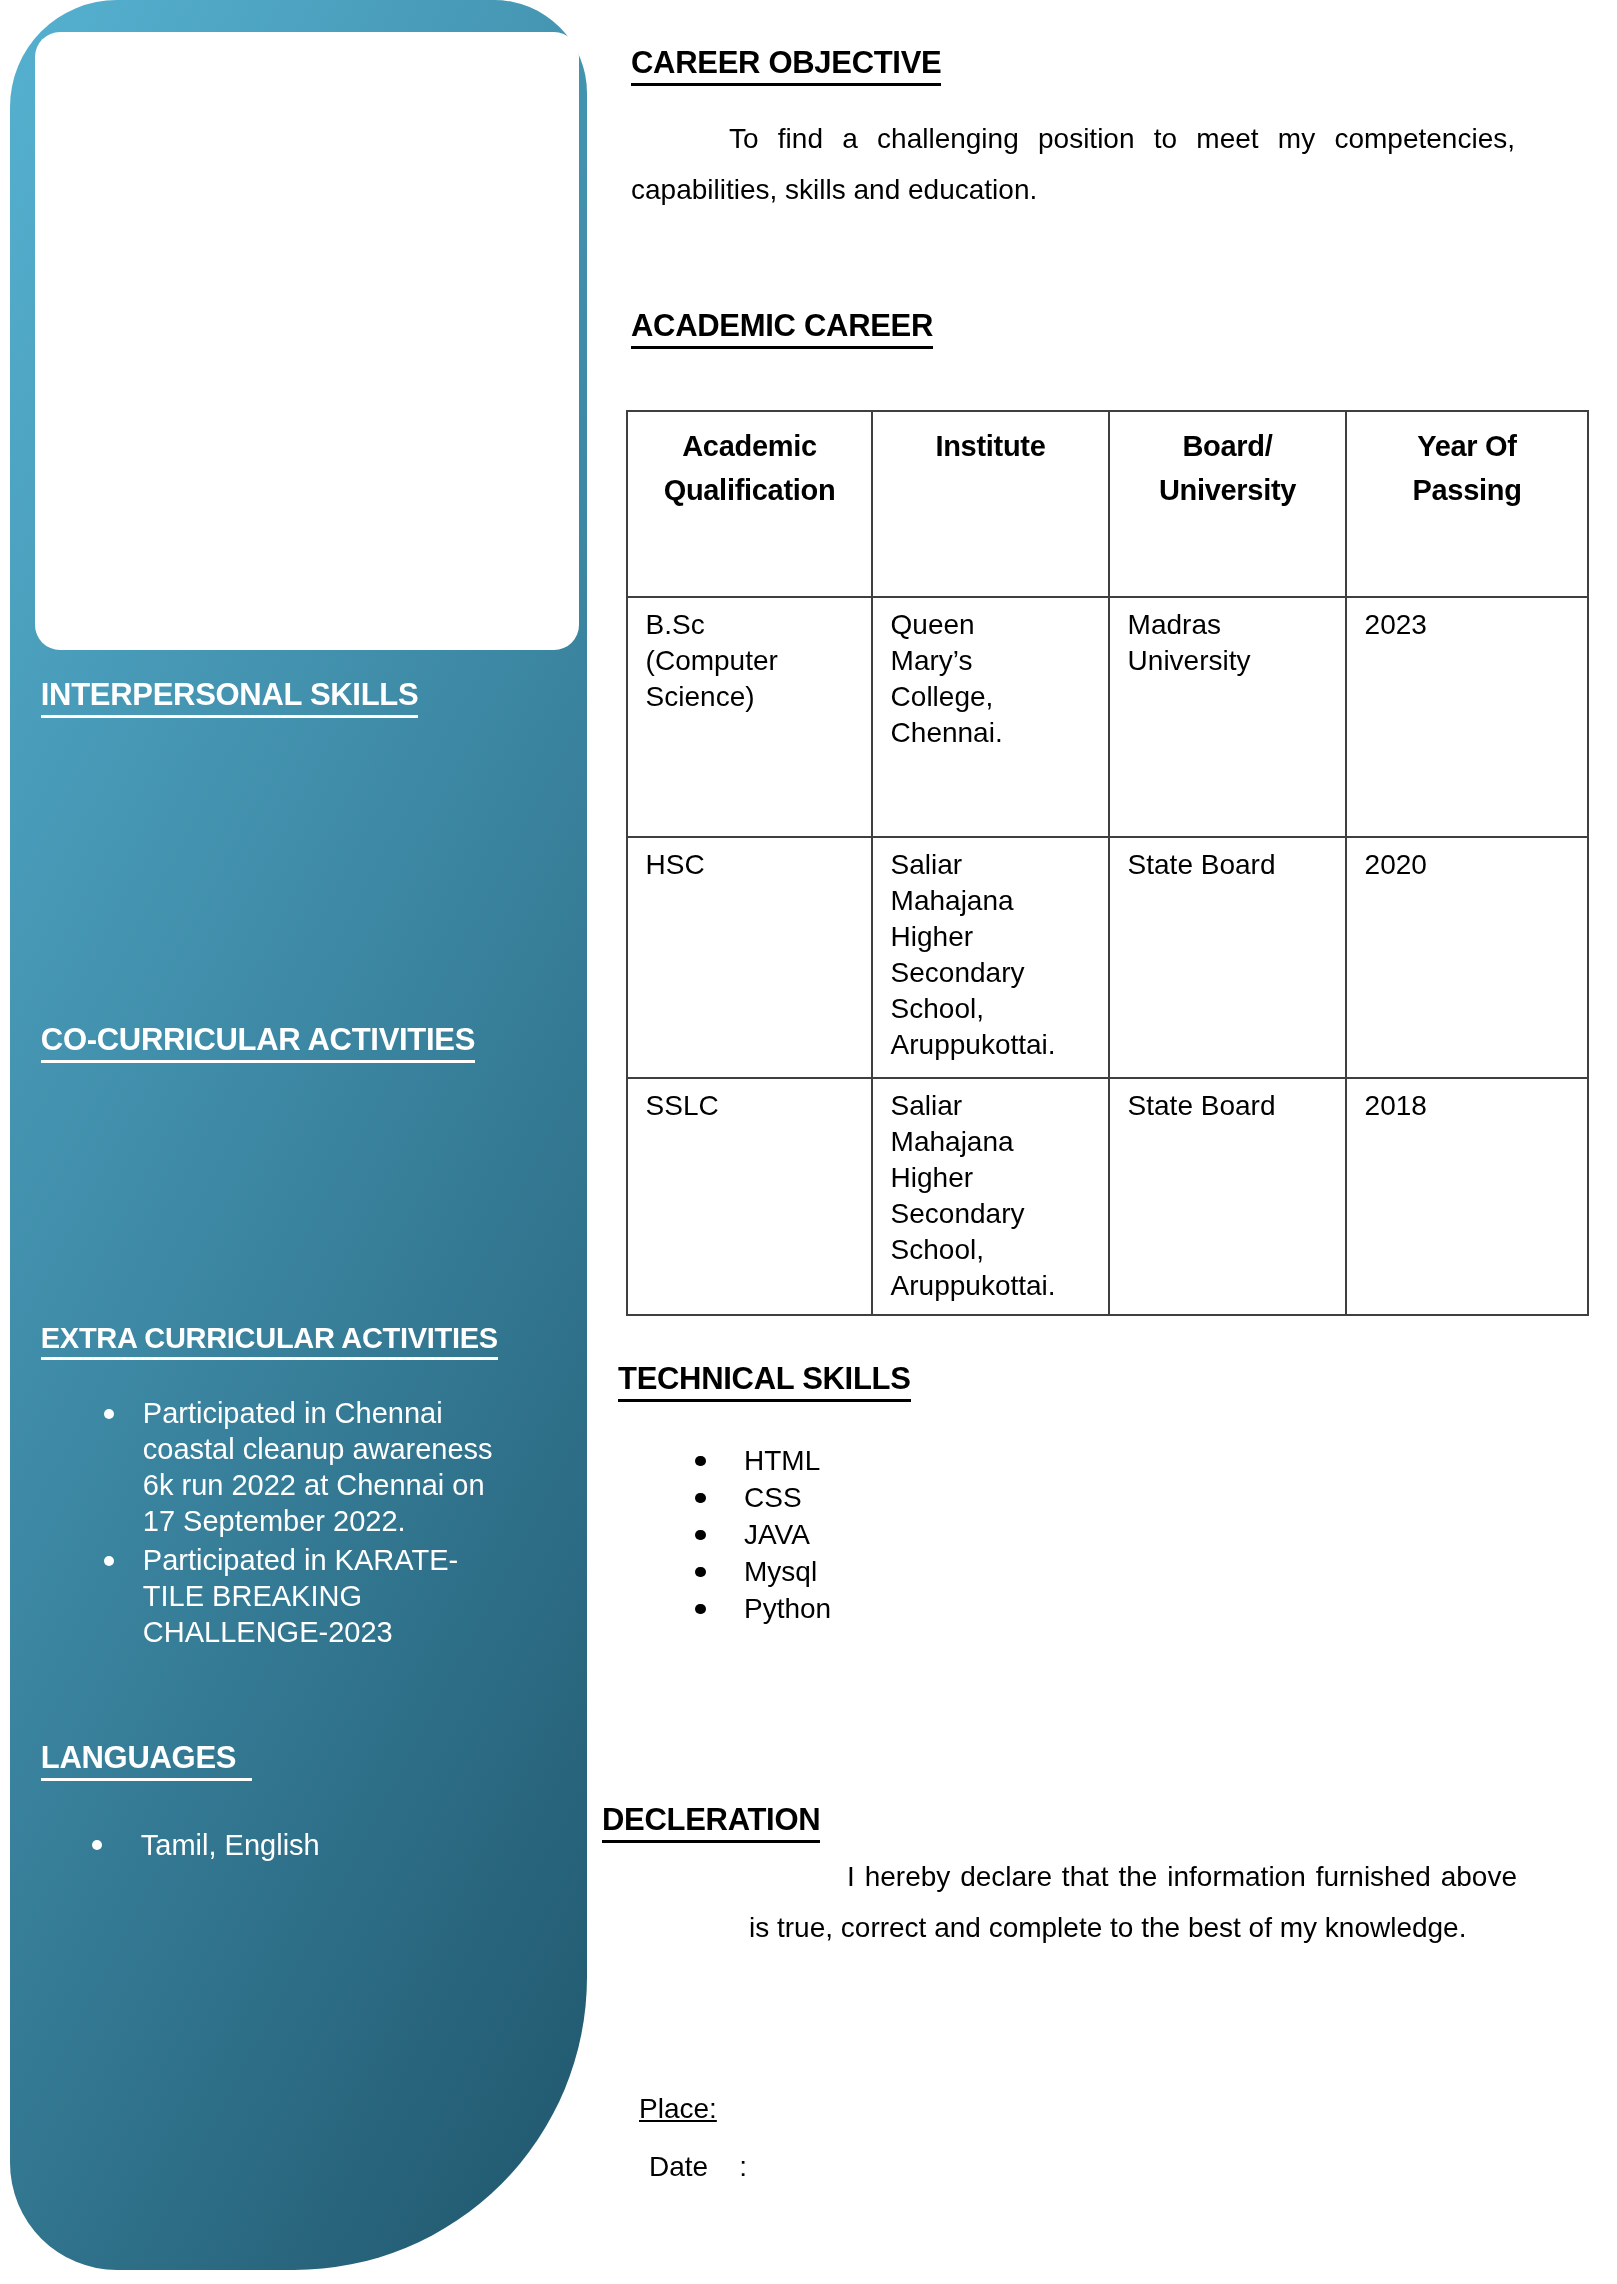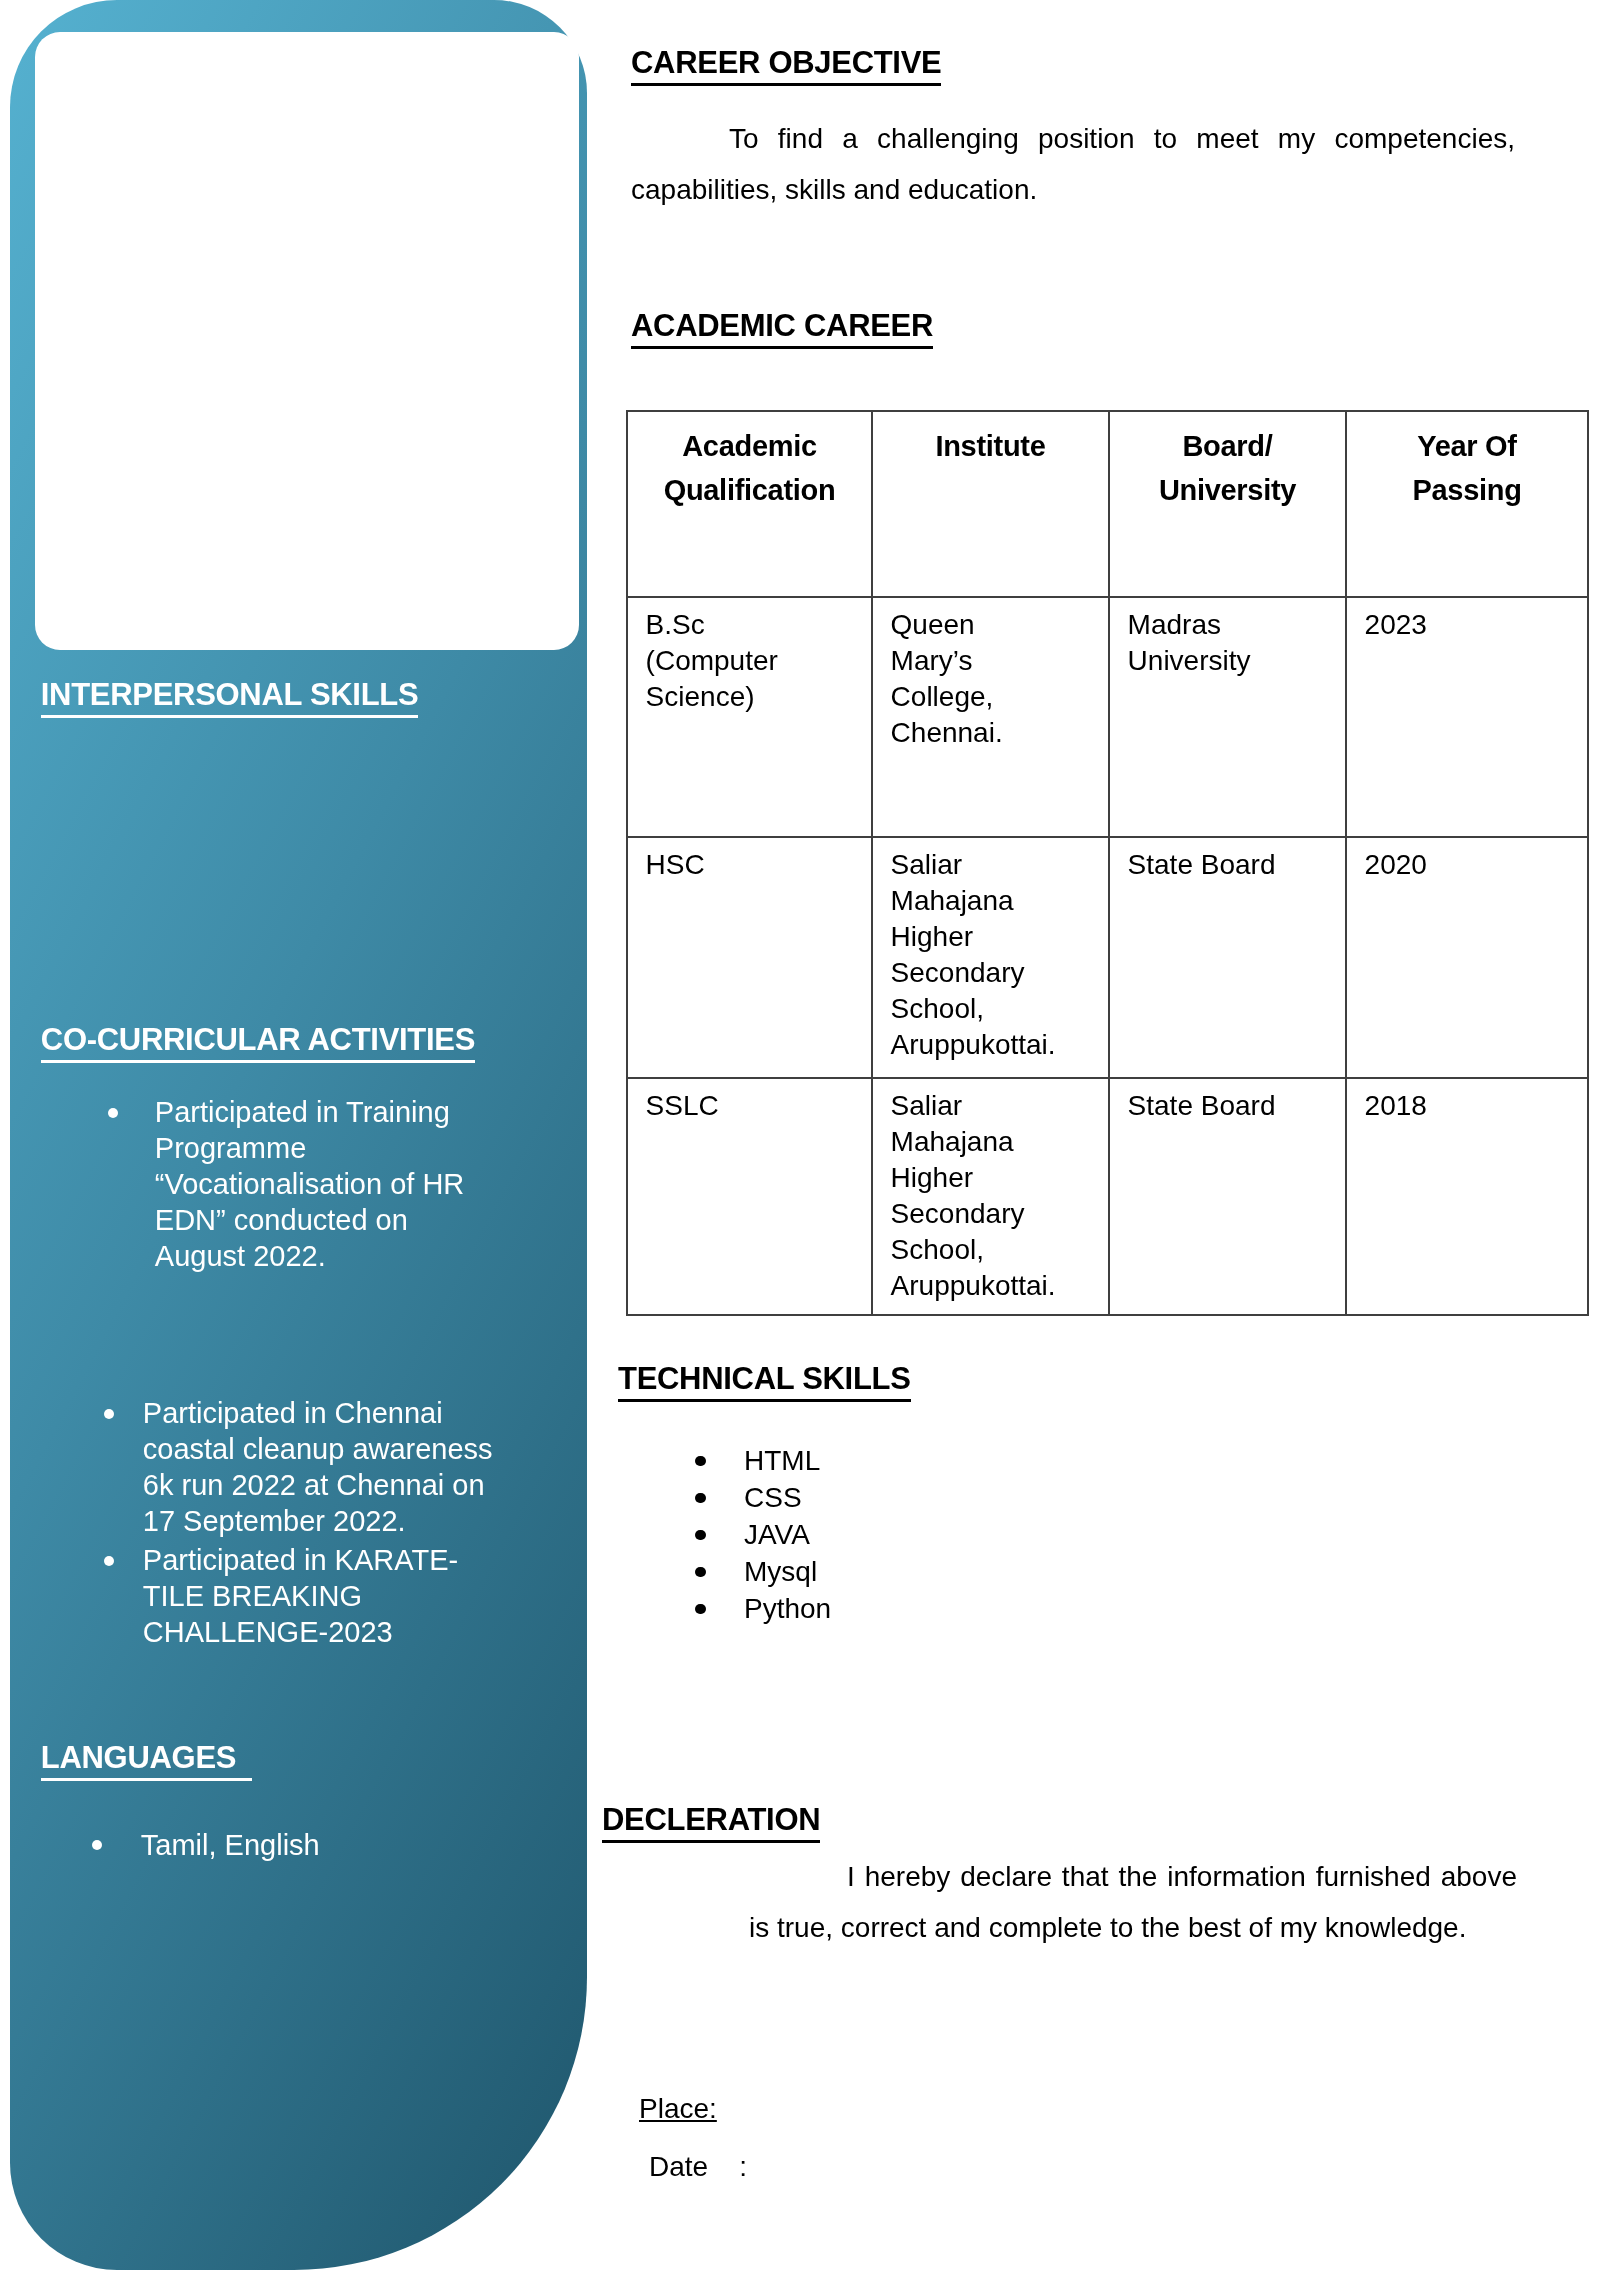--- a/index.html
+++ b/index.html
@@ -156,28 +156,24 @@
   <aside class="sidebar">
     <div class="photo-box"></div>
 
     <div class="abs sb-title" style="left:31px; top:677px;">
       <span class="u">INTERPERSONAL SKILLS</span>
     </div>
 
     <div class="abs sb-title" style="left:31px; top:1022px;">
       <span class="u">CO-CURRICULAR ACTIVITIES</span>
     </div>
-    <ul class="abs sb-list multi" style="left:98px; top:1094px;">
-      <li>Participated in Training
-Programme
-“Vocationalisation of HR
-EDN” conducted on
-August 2022.</li>
-    </ul>
-
+
+    <div class="abs sb-title small" style="left:31px; top:1322px;">
+      <span class="u">EXTRA CURRICULAR ACTIVITIES</span>
+    </div>
     <ul class="abs sb-list multi indent40" style="left:94px; top:1395px;">
       <li>Participated in Chennai
 coastal cleanup awareness
 6k run 2022 at Chennai on
 17 September 2022.</li>
       <li>Participated in KARATE-
 TILE BREAKING
 CHALLENGE-2023</li>
     </ul>
 

